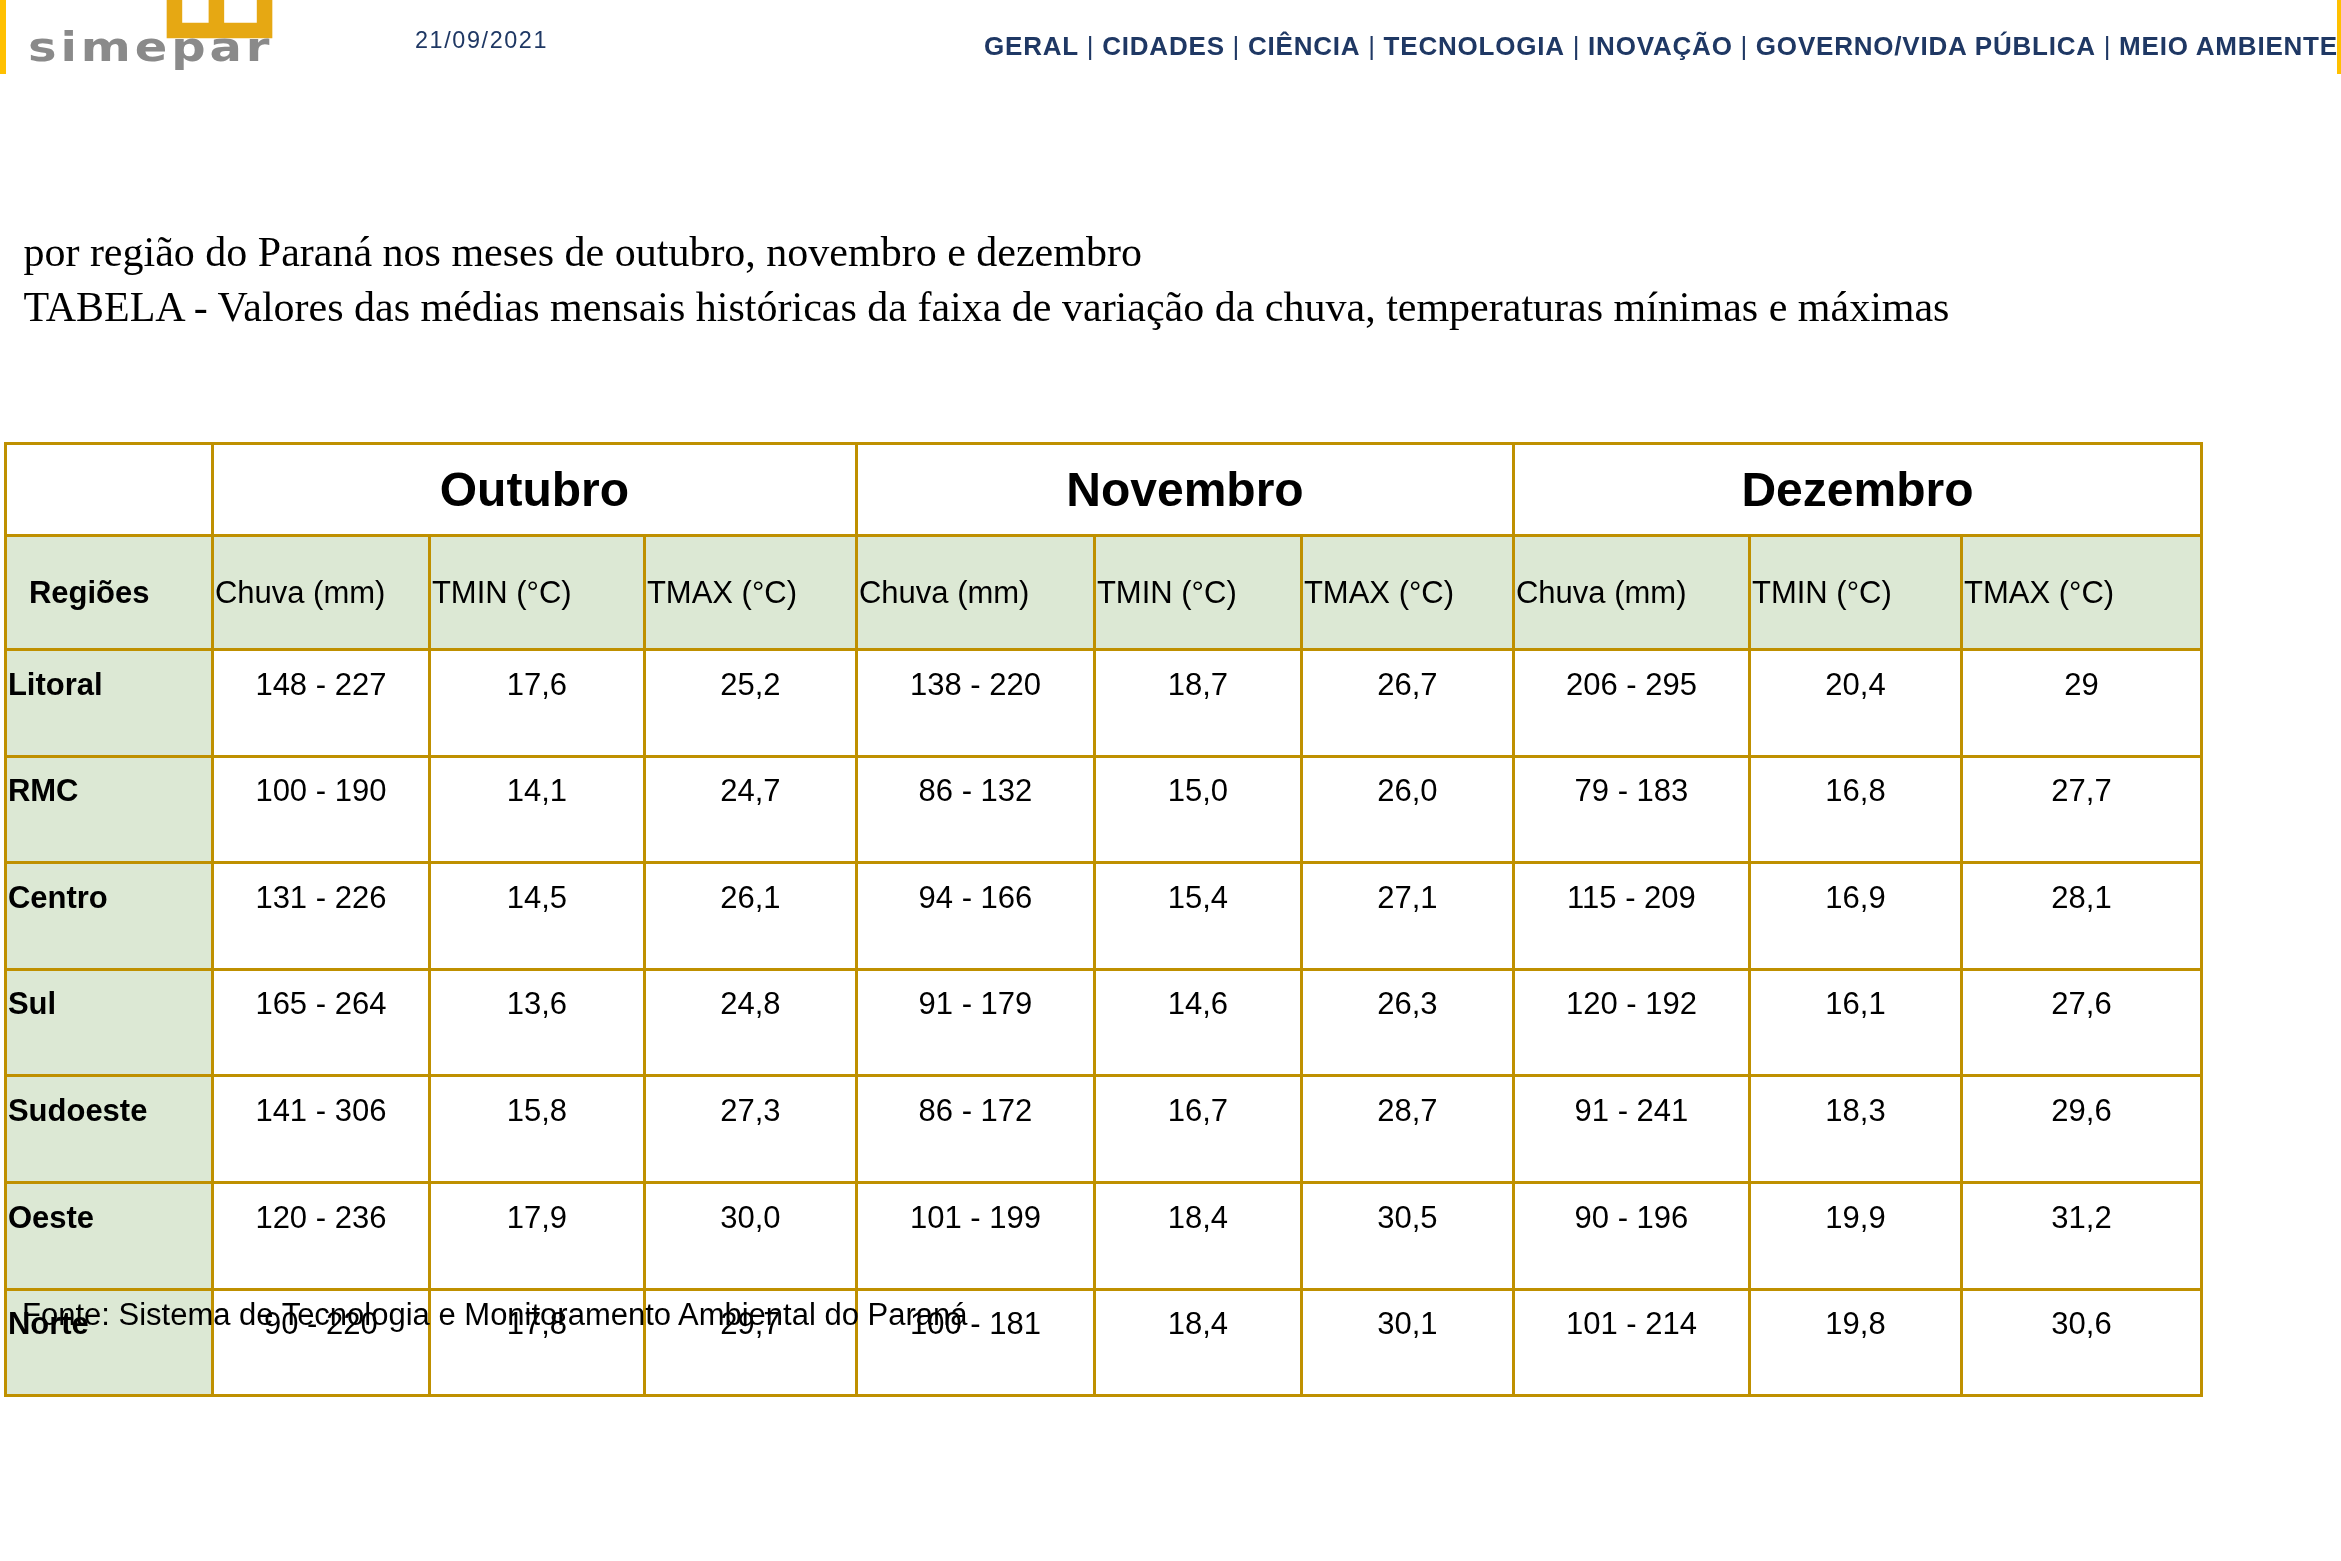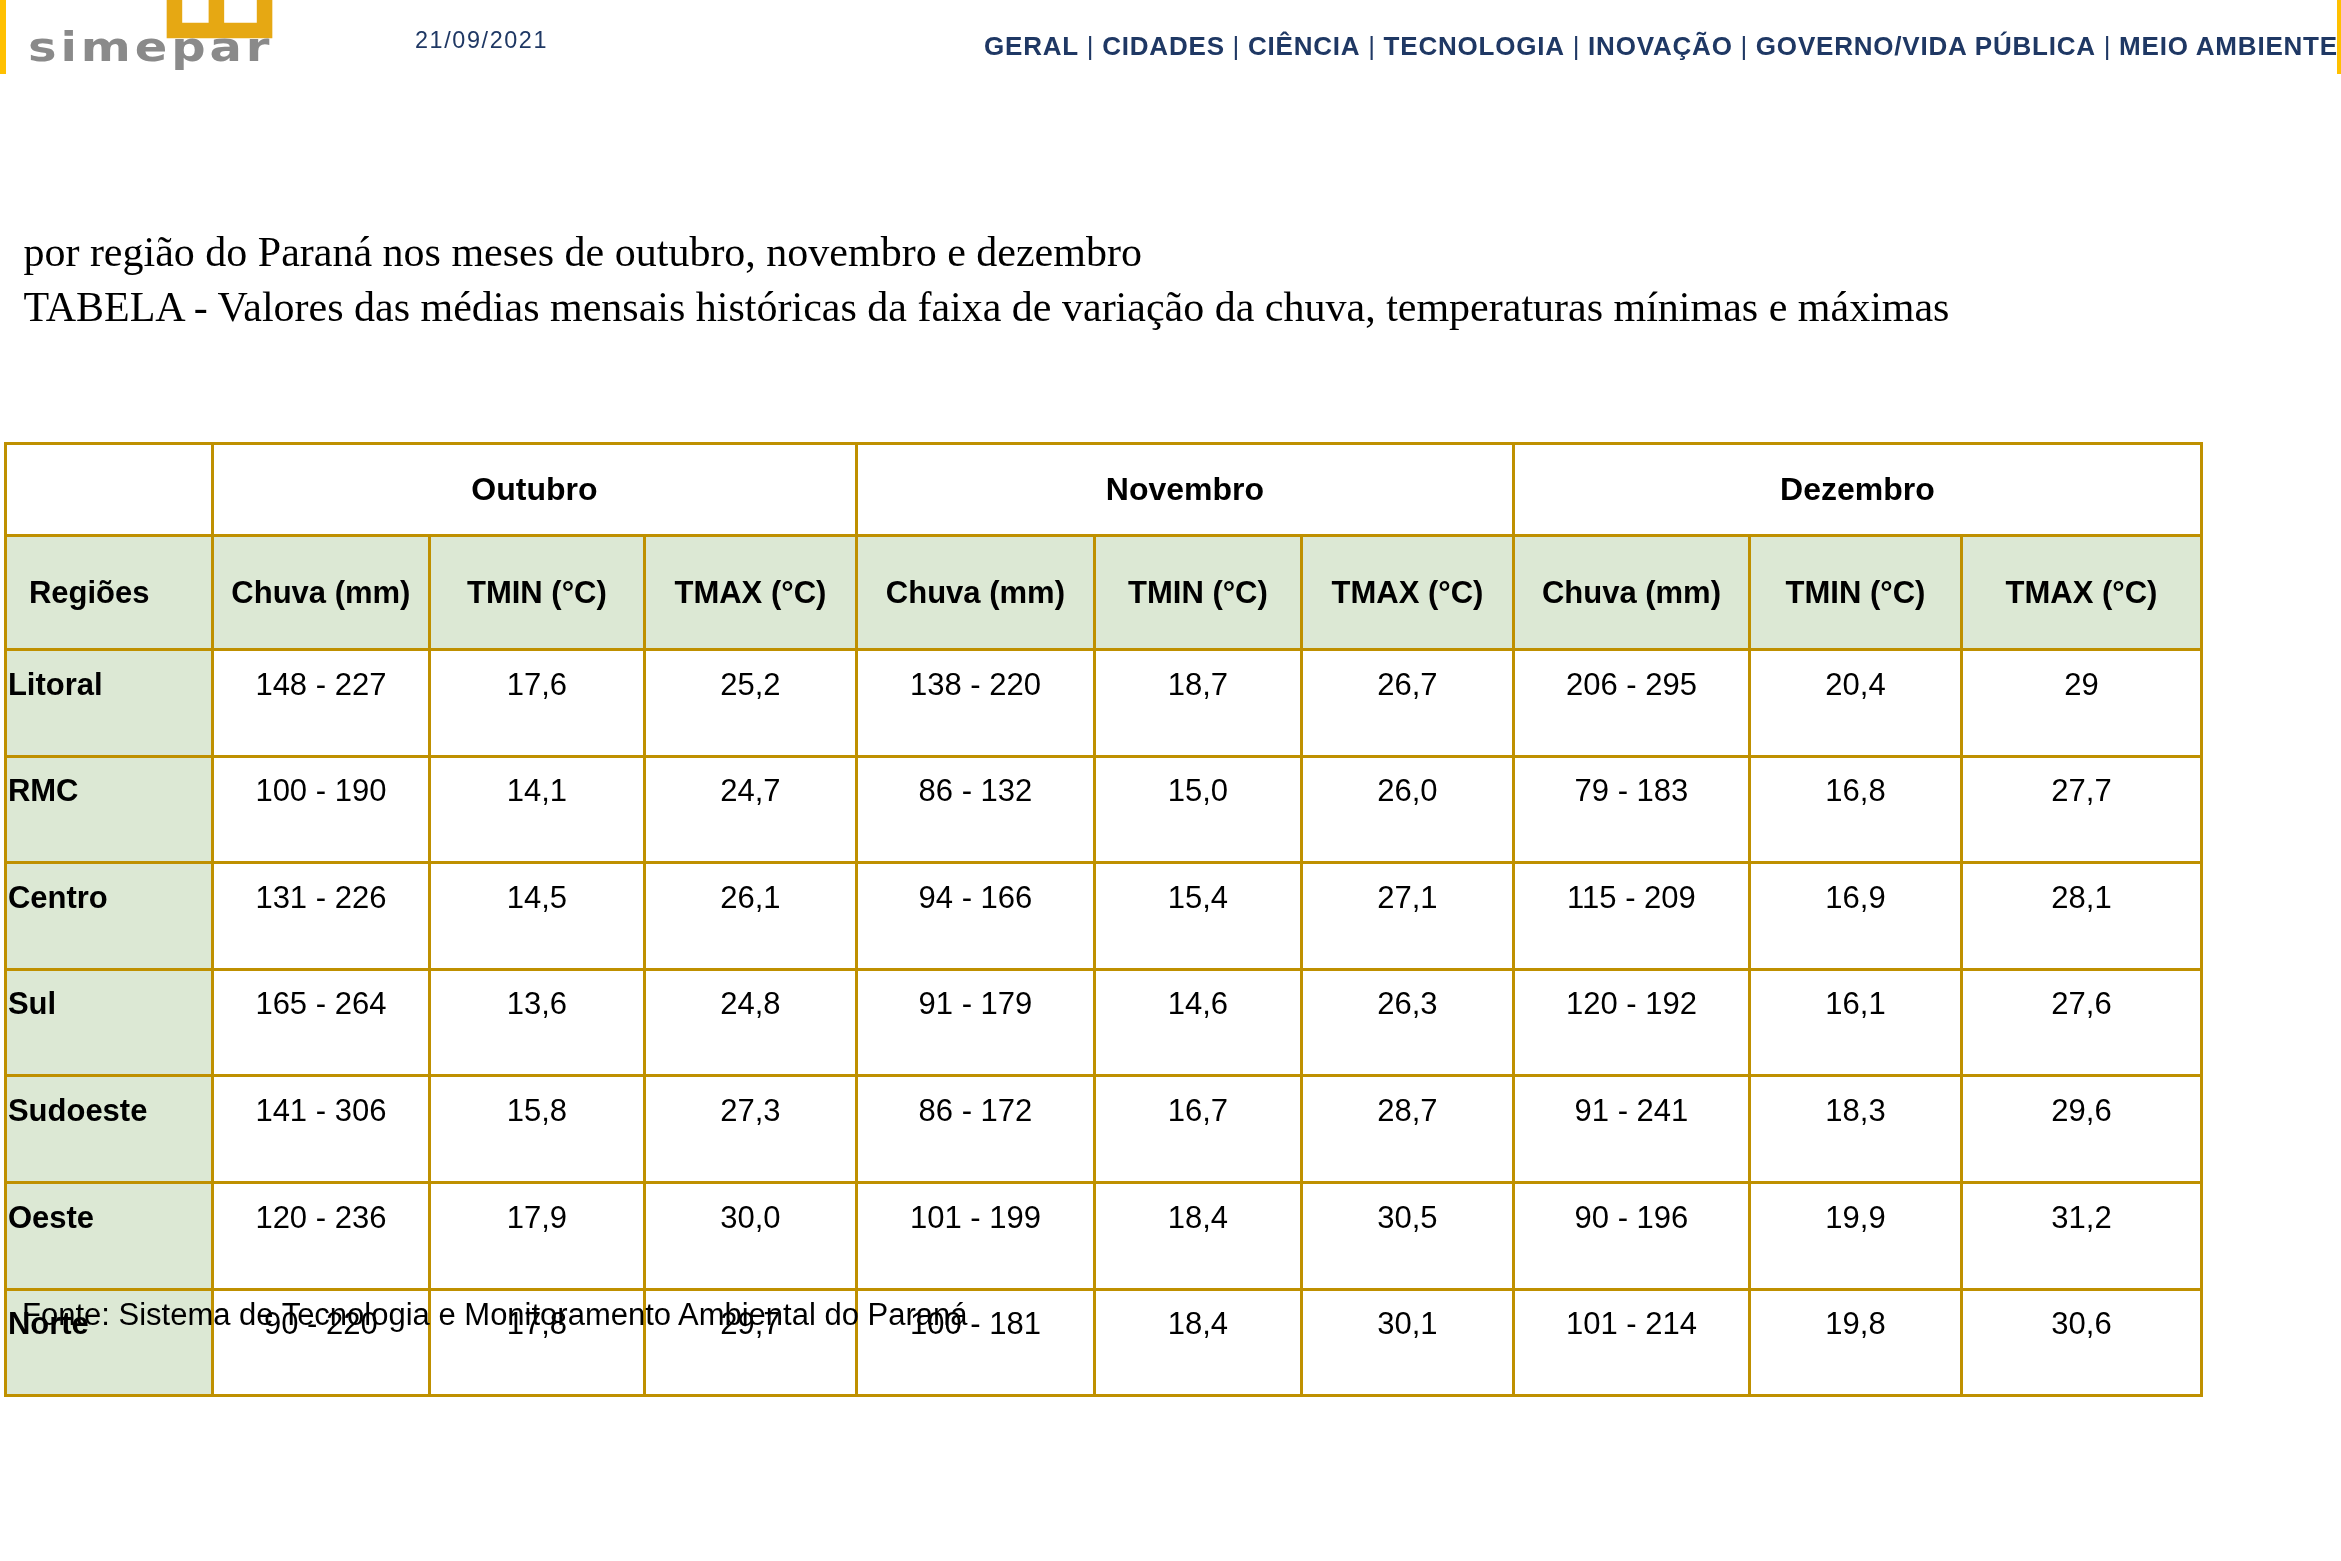--- a/index.html
+++ b/index.html
@@ -51,25 +51,25 @@
   table.climate{
     position:absolute;left:3.9px;top:442px;width:2198px;
     border-collapse:collapse;table-layout:fixed;background:#fff;
   }
   table.climate th,table.climate td{
     border:3.9px solid var(--border-gold,#BF9000);
     font-family:"Liberation Sans",sans-serif;overflow:hidden;
   }
   tr.month-row th{
     height:87px;background:#ffffff;
-    font-size:32px;font-weight:700;text-align:center;vertical-align:middle;
+    font-size:48px;font-weight:700;text-align:center;vertical-align:middle;
   }
   tr.colhead-row th{
     height:109px;background:var(--header-green,#DCE8D4);
-    font-size:31px;font-weight:700;text-align:center;vertical-align:middle;
+    font-size:31px;font-weight:400;text-align:left;vertical-align:middle;
   }
   tr.colhead-row th.regions{font-weight:700;text-align:left;padding-left:22px;}
   tbody.data td{
     height:87px;background:#ffffff;
     font-size:31px;text-align:center;vertical-align:top;padding-top:15.6px;
   }
   tbody.data td.region{
     background:var(--header-green,#DCE8D4);
     font-weight:700;text-align:left;
   }

